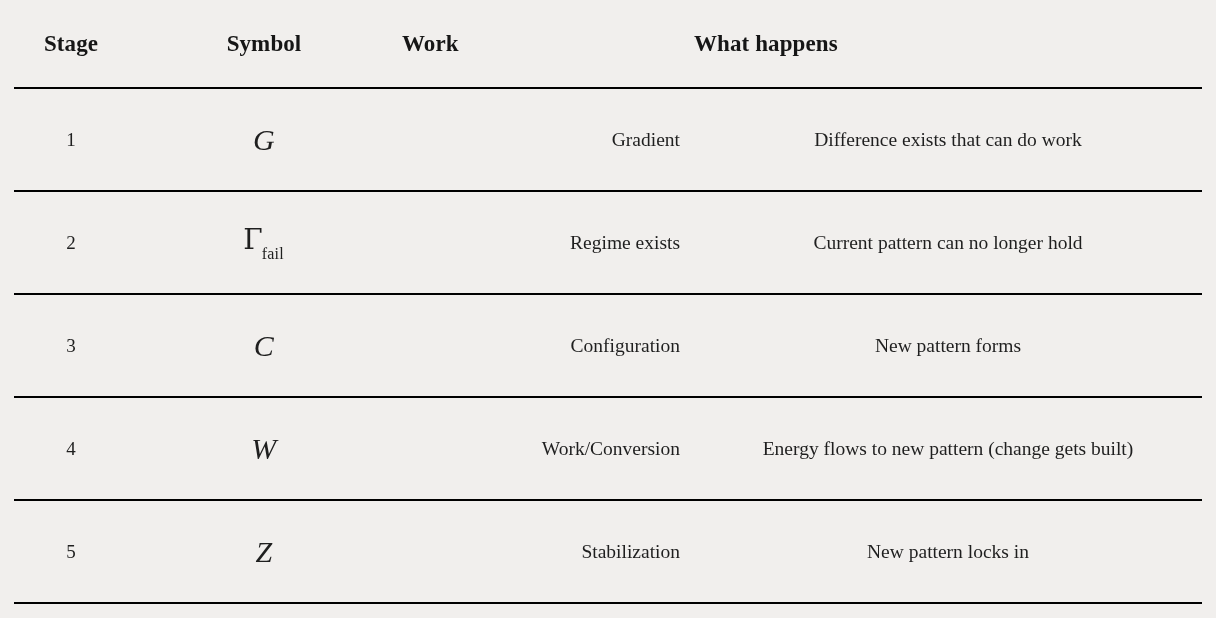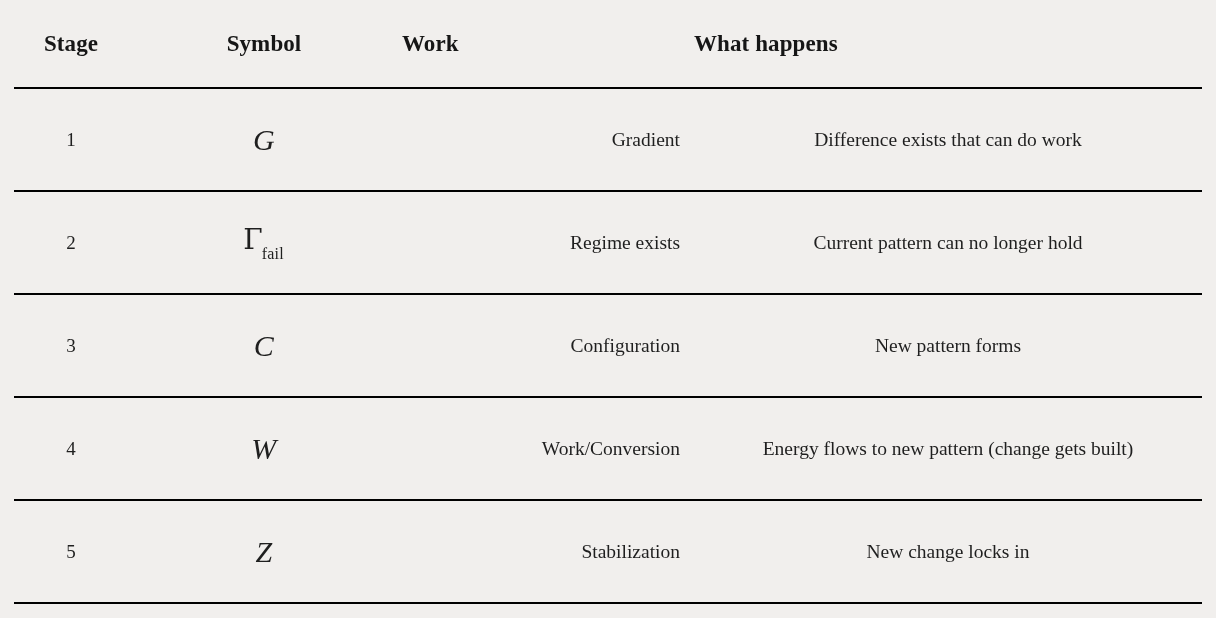--- a/index.html
+++ b/index.html
@@ -149,17 +149,17 @@
         <tr>
           <td class="c-stage-cell">4</td>
           <td class="c-symbol-cell"><span class="math-sym"><span>W</span></span></td>
           <td class="c-name-cell">Work/Conversion</td>
           <td class="c-what-cell">Energy flows to new pattern (change gets built)</td>
         </tr>
         <tr>
           <td class="c-stage-cell">5</td>
           <td class="c-symbol-cell"><span class="math-sym"><span>Z</span></span></td>
           <td class="c-name-cell">Stabilization</td>
-          <td class="c-what-cell">New change locks in</td>
+          <td class="c-what-cell">New pattern locks in</td>
         </tr>
       </tbody>
   </table>
 </div>
 
 </body></html>

